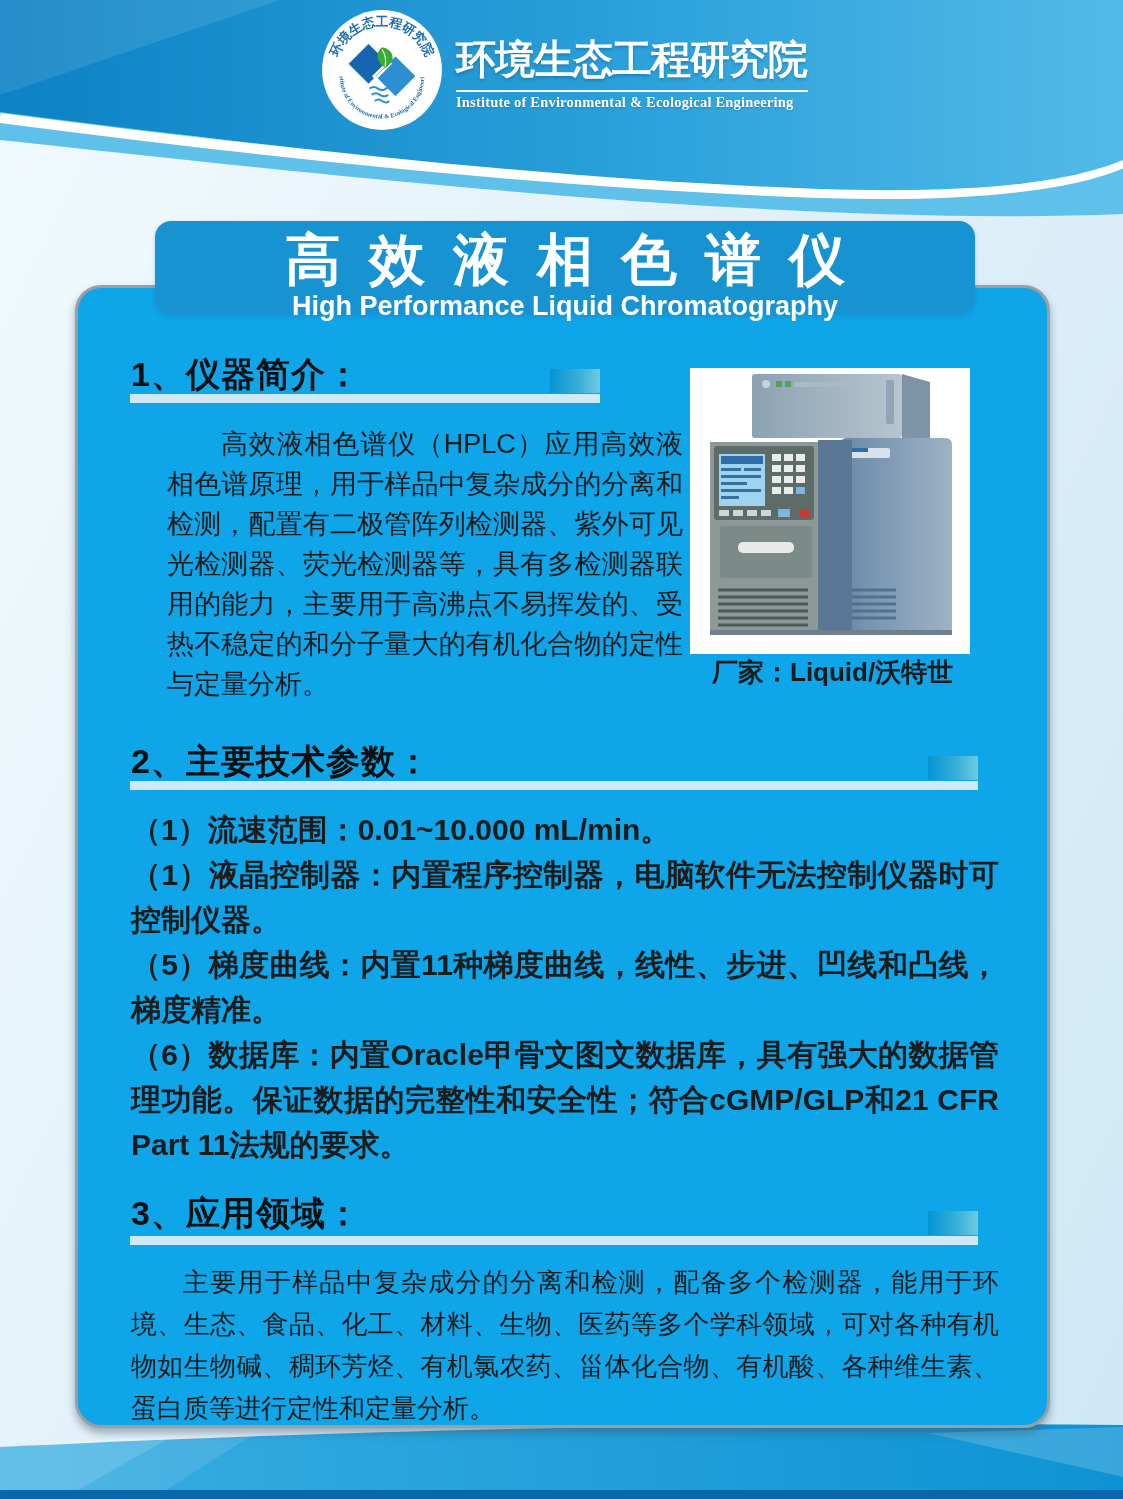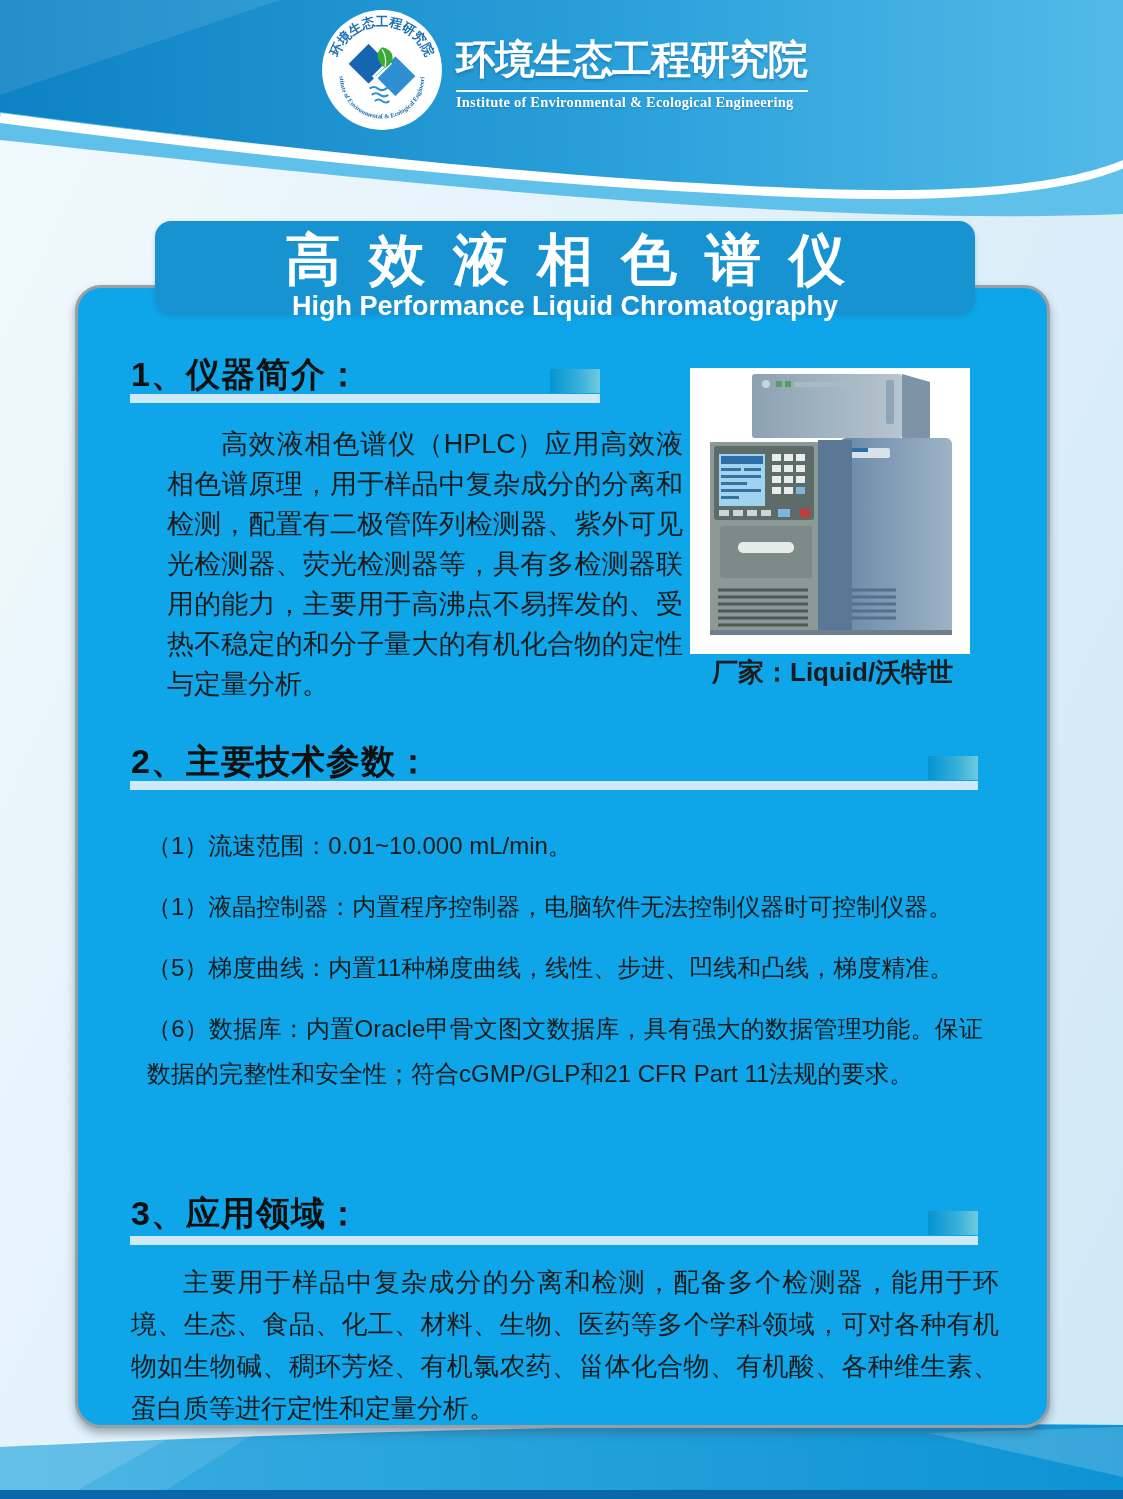--- a/index.html
+++ b/index.html
@@ -35,21 +35,21 @@
             letter-spacing:1px;white-space:nowrap;z-index:2;}
   .underline{position:absolute;height:9px;background:#cfe9f8;z-index:1;}
   .accent{position:absolute;width:50px;height:24px;z-index:2;
           background:linear-gradient(90deg,#0494d4 0%,#35aed8 55%,#6fcade 100%);}
   .body-text{font-size:27px;line-height:40px;text-align:justify;color:#1c1c1c;}
   #intro-text{position:absolute;left:53px;top:136px;width:516px;text-indent:2em;margin-left:36px;}
   #photo-block{position:absolute;left:612px;top:80px;width:280px;}
   #photo-block svg{display:block;}
   .caption{font-size:26px;font-weight:bold;line-height:36px;padding-left:22px;white-space:nowrap;}
   #params-list{position:absolute;left:53px;top:519px;width:868px;}
-  #params-list p{margin:16px;font-size:24px;line-height:45px;text-align:justify;color:#1c1c1c;}
+  #params-list p{margin:0;font-size:30px;line-height:45px;text-align:justify;color:#1c1c1c;font-weight:bold;}
   #apps-text{position:absolute;left:53px;top:973px;width:868px;font-size:26px;
              line-height:42px;text-align:justify;text-indent:2em;color:#1c1c1c;}
   
   #bottom-band{left:0;top:1419px;width:1123px;height:80px;z-index:2;}
 </style>
 </head>
 <body>
 
 <svg id="header-wave" class="abs" width="1123" height="240" viewBox="0 0 1123 240">
   <defs>

